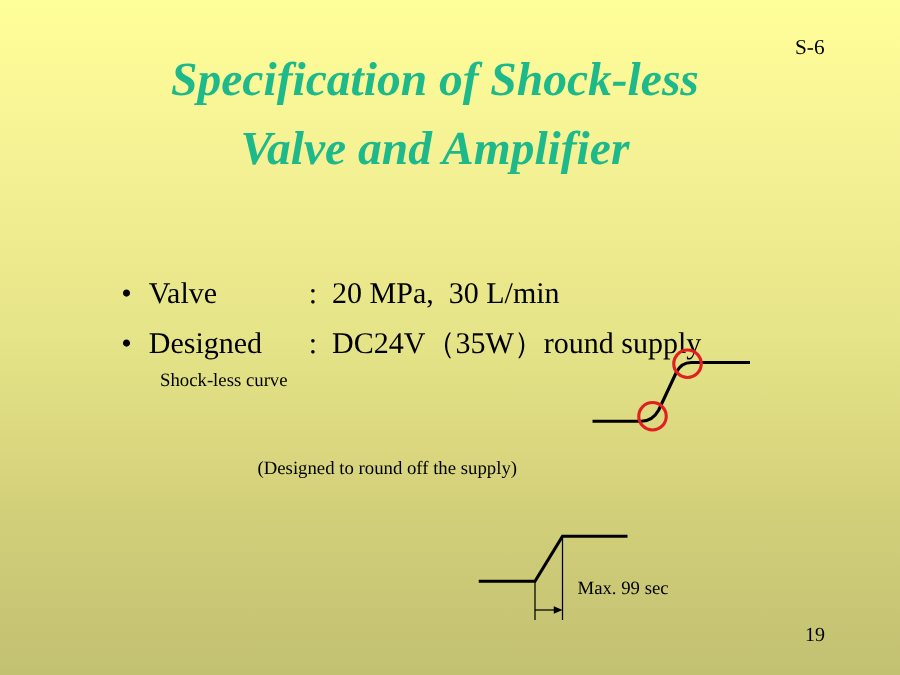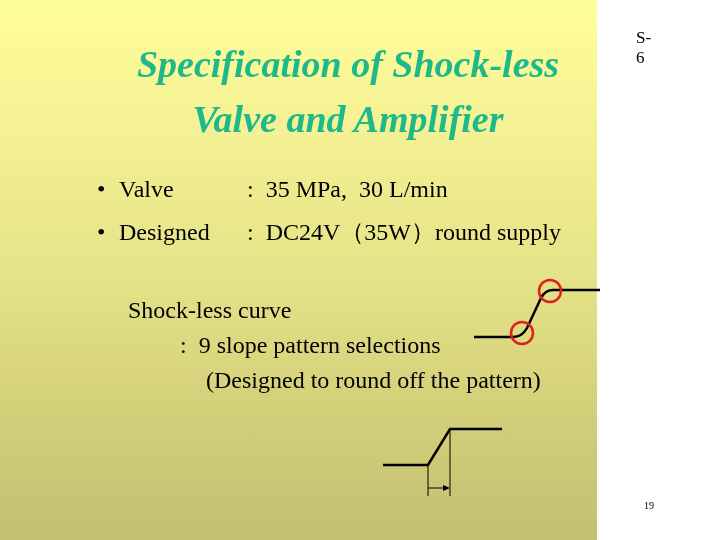--- a/index.html
+++ b/index.html
@@ -1,54 +1,54 @@
 <!DOCTYPE html>
 <html><head>
   <meta charset="utf-8">
   <style>
     html, body { margin: 0; padding: 0; }
     body { width: 720px; height: 540px; overflow: hidden; }
     .slide {
-      position: relative; width: 597px; height: 540px;
+      position: relative; width: 720px; height: 540px;
       background: linear-gradient(to bottom, #FFFF99 0%, #F4F094 25%, #E6E488 50%, #D3D07A 75%, #C2C172 100%);
       font-family: "Liberation Serif", "DejaVu Serif", serif;
       color: #000;
     }
     .title {
       position: absolute; left: 0; width: 720px; text-align: center;
       color: #1DB98A; font-weight: bold; font-style: italic;
       font-family: "Liberation Serif", serif;
     }
     .t1 { top: 42px; font-size: 38px; left: -12px; }
     .t2 { top: 97px; font-size: 38px; left: -12px; }
     .slide-id { position: absolute; left: 636px; top: 28px; font-size: 17px; }
-    .page-num { position: absolute; left: 644px; top: 500px; font-size: 10px; }
+    .page-num { position: absolute; left: 644px; top: 500px; font-size: 16px; }
     .bullet { position: absolute; left: 97px; font-size: 24px; white-space: pre; }
     .b1 { top: 176px; }
     .b2 { top: 216px; }
     .dot { display: inline-block; width: 22px; }
-    .lbl { display: inline-block; }
-    .blk { position: absolute; font-size: 24px; white-space: pre; }
+    .lbl { display: inline-block; margin-top: 46px; }
+    .blk { position: absolute; font-size: 15px; white-space: pre; }
     svg { position: absolute; left: 0; top: 0; }
   </style>
 </head>
 <body>
 
 <div class="slide">
   <div class="slide-id">S-6</div>
   <div class="title t1">Specification of Shock-less</div>
   <div class="title t2">Valve and Amplifier</div>
 
-  <div class="bullet b1"><span class="dot">•</span><span class="lbl" style="width:128px">Valve</span><span>:  35 MPa,  30 L/min</span></div>
+  <div class="bullet b1"><span class="dot">•</span><span class="lbl" style="width:128px">Valve</span><span>:  20 MPa,  30 L/min</span></div>
   <div class="bullet b2"><span class="dot">•</span><span class="lbl" style="width:128px">Designed</span><span>:  DC24V（35W）round supply</span></div>
 
   <div class="blk" style="left:128px;top:297px">Shock-less curve</div>
-  <div class="blk" style="left:180px;top:332px">:  9 slope pattern selections</div>
-  <div class="blk" style="left:206px;top:367px">(Designed to round off the pattern)</div>
+  <div class="blk" style="left:206px;top:367px">(Designed to round off the supply)</div>
 
+  <div class="blk" style="left:462px;top:463px">Max. 99 sec</div>
 
   <svg width="720" height="540">
     <g>
       <path d="M474 337 L513 337 Q522 337 527 328 L541 298 Q545 290 553 290 L600 290" fill="none" stroke="#000" stroke-width="2.5"></path>
       <circle cx="550" cy="291" r="11" fill="none" stroke="#E02020" stroke-width="2.5"></circle>
       <circle cx="522" cy="333" r="11" fill="none" stroke="#E02020" stroke-width="2.5"></circle>
     </g>
     <g>
       <path d="M383 465 L428 465 L450 429 L502 429" fill="none" stroke="#000" stroke-width="2.5"></path>
       <line x1="428" y1="465" x2="428" y2="496" stroke="#000" stroke-width="1"></line>

